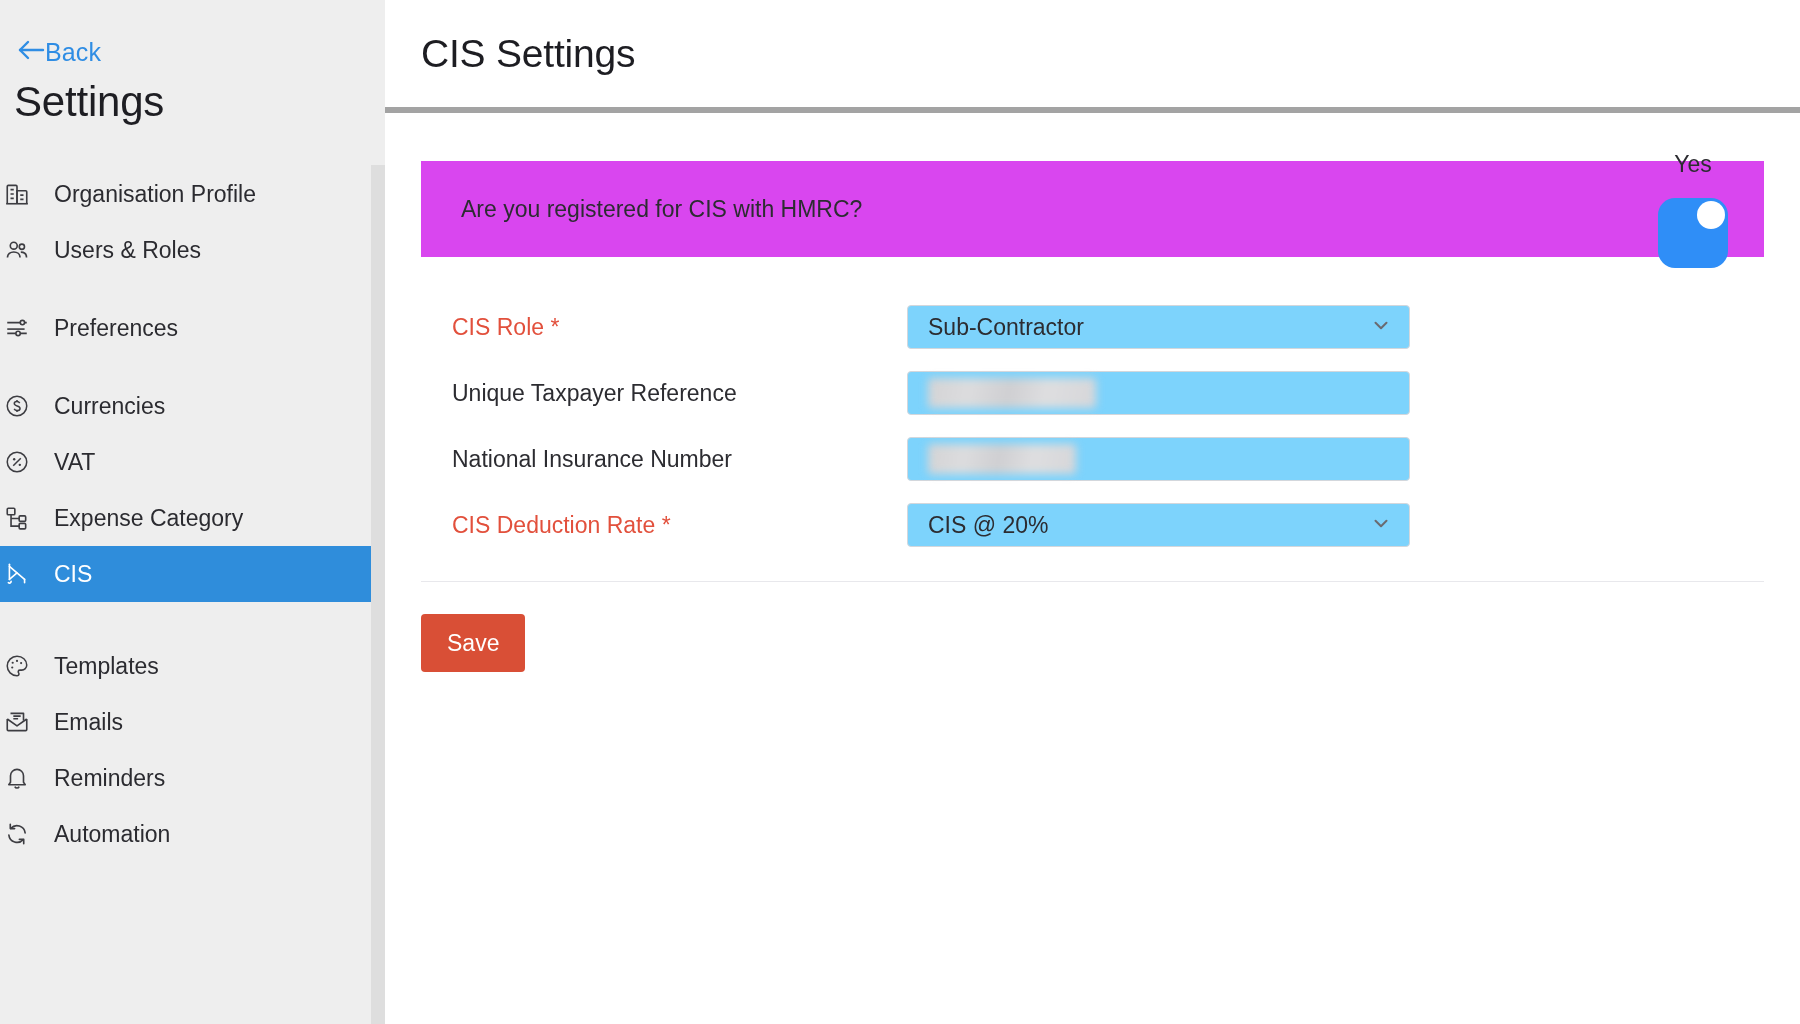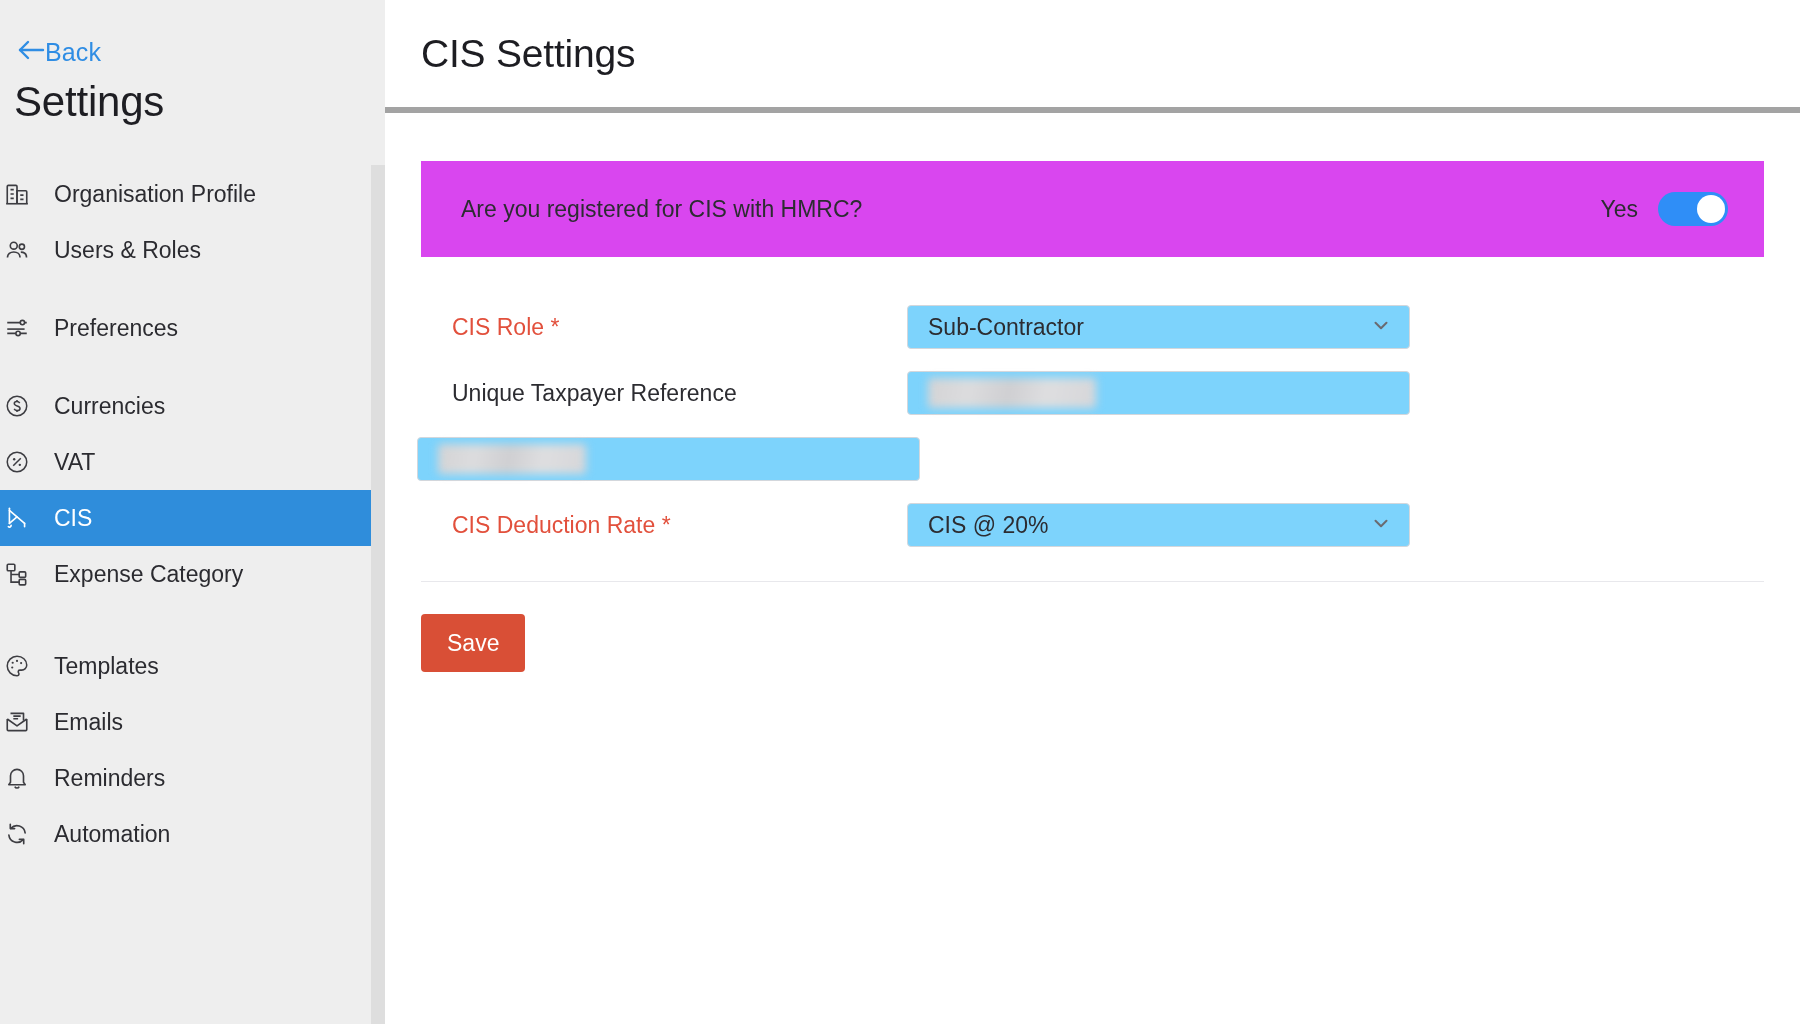--- a/index.html
+++ b/index.html
@@ -108,20 +108,21 @@
     padding: 0 36px 0 40px;
   }
   .reg-q {
     font-size: 23px;
     color: #2c2c31;
   }
   .reg-right {
     display: flex;
     align-items: center;
     gap: 20px;
+    flex-direction: column;
   }
   .reg-yes { font-size: 23px; color: #2c2c31; }
   .toggle {
     width: 70px; height: 34px;
     border-radius: 17px;
     background: #2f8ef7;
     position: relative;
     cursor: pointer;
     flex: 0 0 70px;
   }
@@ -276,43 +277,43 @@
             <svg width="26" height="26" viewBox="0 0 24 24" fill="none" stroke="currentColor" stroke-width="1.4">
               <circle cx="12" cy="12" r="9"></circle>
               <path d="M15.5 8.5l-7 7"></path>
               <circle cx="9.4" cy="9.4" r="1.1" fill="currentColor" stroke="none"></circle>
               <circle cx="14.6" cy="14.6" r="1.1" fill="currentColor" stroke="none"></circle>
             </svg>
           </span>
           <span>VAT</span>
         </div>
 
+        <div class="nav-item">
+          <span class="ico">
+            <svg width="26" height="26" viewBox="0 0 24 24" fill="none" stroke="currentColor" stroke-width="1.5">
+              <rect x="3" y="3" width="7" height="6" rx="1"></rect>
+              <rect x="14" y="10" width="6" height="5" rx="1"></rect>
+              <rect x="14" y="17" width="6" height="5" rx="1"></rect>
+              <path d="M6.5 9v10.5h7.5M6.5 12.5H14"></path>
+            </svg>
+          </span>
+          <span>Expense Category</span>
+        </div>
+
         <div class="nav-item active">
           <span class="ico">
             <svg width="26" height="26" viewBox="0 0 24 24" fill="none" stroke="currentColor" stroke-width="1.5" stroke-linecap="round" stroke-linejoin="round">
               <path d="M5 3v14"></path>
               <path d="M5 5l14 12"></path>
               <path d="M5 17l7-6"></path>
               <path d="M19 17v3"></path>
               <path d="M4 20a1.6 1.6 0 0 0 2.6-1.2"></path>
             </svg>
           </span>
           <span>CIS</span>
-        </div>
-
-        <div class="nav-item">
-          <span class="ico">
-            <svg width="26" height="26" viewBox="0 0 24 24" fill="none" stroke="currentColor" stroke-width="1.5">
-              <rect x="3" y="3" width="7" height="6" rx="1"></rect>
-              <rect x="14" y="10" width="6" height="5" rx="1"></rect>
-              <rect x="14" y="17" width="6" height="5" rx="1"></rect>
-              <path d="M6.5 9v10.5h7.5M6.5 12.5H14"></path>
-            </svg>
-          </span>
-          <span>Expense Category</span>
         </div>
 
         <div class="nav-gap-md"></div>
 
         <div class="nav-item">
           <span class="ico">
             <svg width="26" height="26" viewBox="0 0 24 24" fill="none" stroke="currentColor" stroke-width="1.4">
               <path d="M12 3a9 9 0 1 0 0 18c1.2 0 1.8-.8 1.8-1.6 0-.9-.7-1.4-.7-2.2 0-.8.7-1.4 1.6-1.4h1.6A4.7 4.7 0 0 0 21 11.1C21 6.6 17 3 12 3z"></path>
               <circle cx="8" cy="9" r="1" fill="currentColor" stroke="none"></circle>
               <circle cx="12" cy="7.3" r="1" fill="currentColor" stroke="none"></circle>
@@ -399,20 +400,21 @@
         <div class="frow">
           <div class="flabel">Unique Taxpayer Reference</div>
           <div class="fctl">
             <div class="fbox input">
               <span class="redacted w1"></span>
             </div>
           </div>
         </div>
 
         <div class="frow">
+          <div class="flabel">National Insurance Number</div>
           <div class="fctl">
             <div class="fbox input">
               <span class="redacted w2"></span>
             </div>
           </div>
         </div>
 
         <div class="frow">
           <div class="flabel required">CIS Deduction Rate *</div>
           <div class="fctl">

